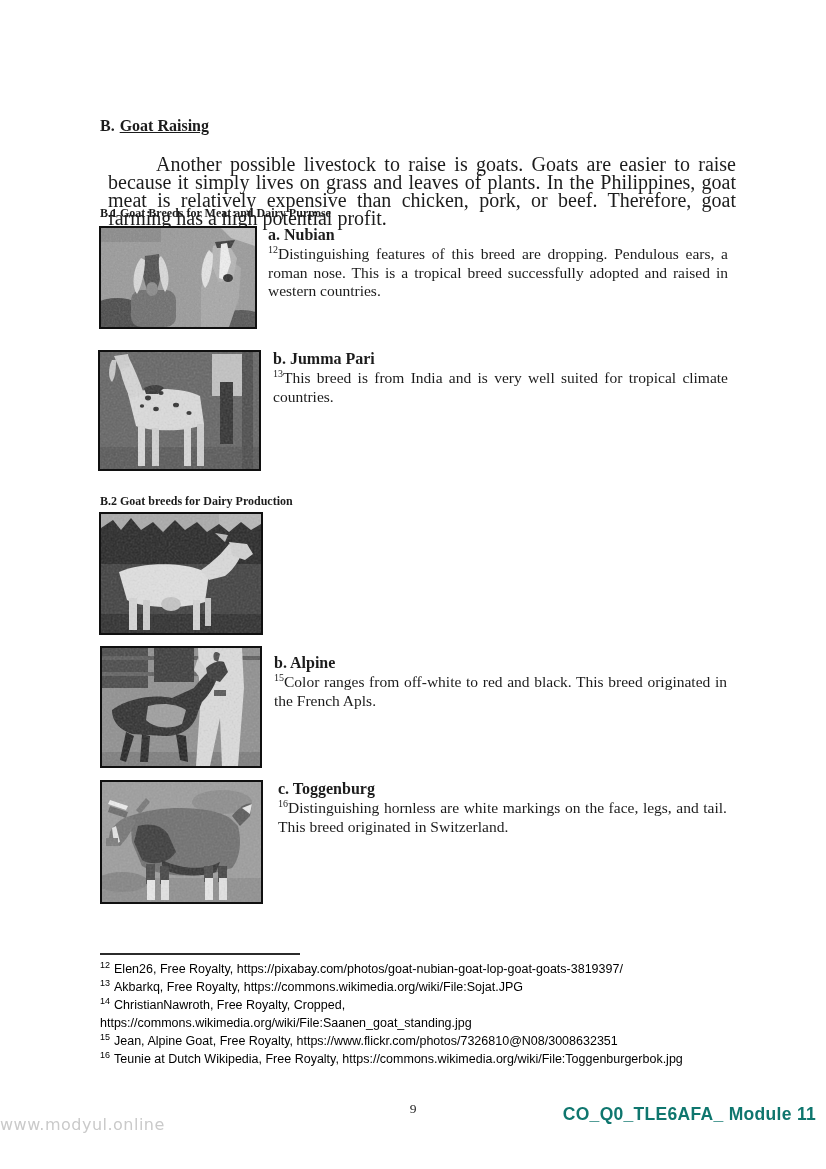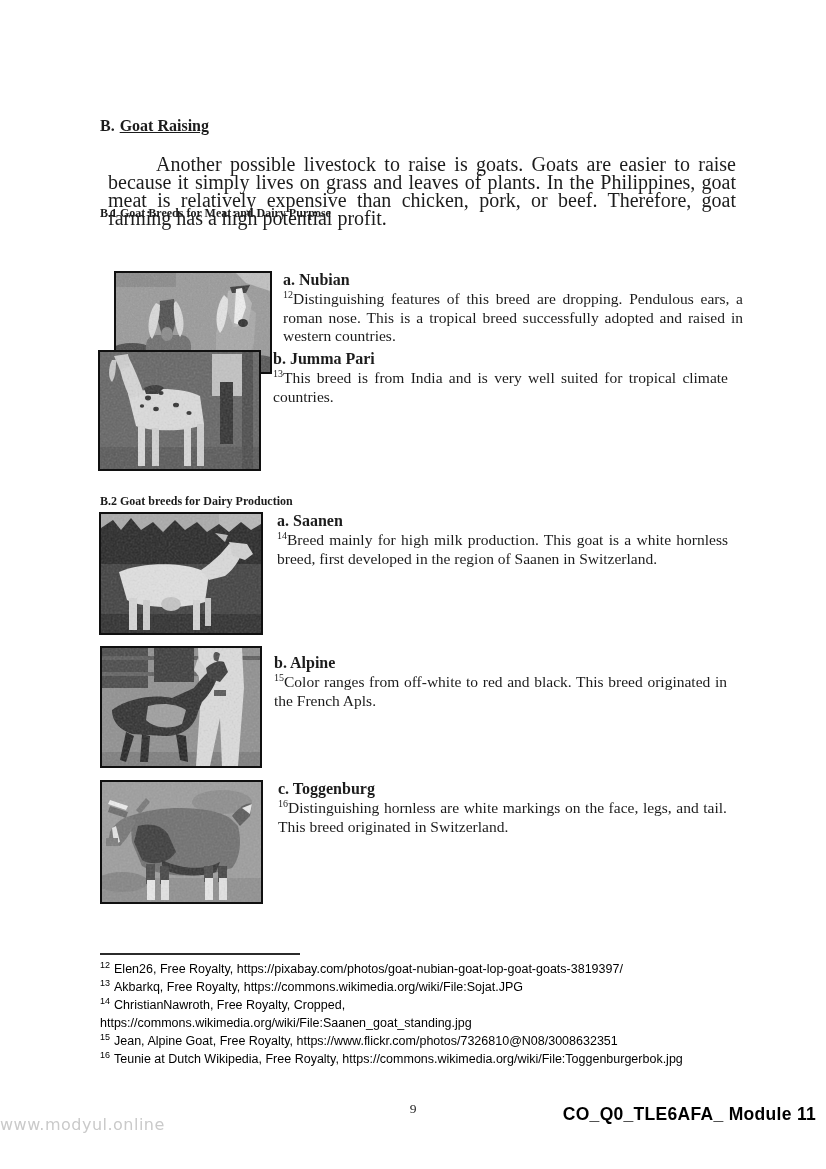--- a/index.html
+++ b/index.html
@@ -14,21 +14,21 @@
   .h-sub { position:absolute; font-size:12px; font-weight:bold; }
   #heading-b1 { left:100px; top:206px; }
   #heading-b2 { left:100px; top:494px; }
   
   .intro {
     position:absolute; left:108px; top:135px; width:628px;
     font-size:20px; line-height:18px; text-align:justify; text-indent:48px;
   }
   
   .breed { position:absolute; display:flex; align-items:flex-start; }
-  #blk-nubian { left:114px;  top:226px; width:629px;margin-top:45px; }
+  #blk-nubian { left:99px;  top:226px; width:629px; }
   #blk-jumma  { left:98px;  top:350px; width:630px; }
   #blk-saanen { left:99px;  top:512px; width:629px; }
   #blk-alpine { left:100px; top:646px; width:627px; }
   #blk-togg   { left:100px; top:780px; width:627px; }
   .photo { border:2px solid #101010; flex:0 0 auto; line-height:0; background:#8c8c8c; }
   #blk-nubian .photo { margin-right:11px; }
   #blk-jumma  .photo { margin-right:12px; }
   #blk-saanen .photo { margin-right:14px; }
   #blk-alpine .photo { margin-right:12px; }
   #blk-togg   .photo { margin-right:15px; }
@@ -47,21 +47,21 @@
   .fn-line sup:empty { margin-right:0; }
   
   .page-num { position:absolute; left:0; top:1101px; width:826px; text-align:center; font-size:13.5px; }
   .watermark {
     position:absolute; left:0; top:1115px; width:652px; text-align:left;
     font-family:"DejaVu Sans", sans-serif; font-size:16px; color:#cacaca; letter-spacing:0.5px;
   }
   .module-code {
     position:absolute; right:26px; top:1104px;
     font-family:"Liberation Sans", sans-serif; font-weight:bold; font-size:17.5px;
-    letter-spacing:0.3px; color:#000000;
+    letter-spacing:0.3px; color:#0f766e;
   }
   svg { display:block; }
 </style>
 </head>
 <body>
 
 <div class="page">
 
   <div class="h-main"><span class="prefix">B.</span><span class="uline">Goat Raising</span></div>
 
@@ -161,24 +161,20 @@
         <path d="M100,56 C112,48 122,38 128,30 L142,34 C140,44 134,54 124,62 L108,66 Z" fill="#dadada"></path>
         <path d="M128,28 L146,30 L152,40 L144,46 L132,42 Z" fill="#d2d2d2"></path>
         <path d="M124,28 L114,19 L127,21 Z" fill="#bbbbbb"></path>
         <rect x="92" y="86" width="7" height="30" fill="#d6d6d6"></rect>
         <rect x="104" y="84" width="6" height="28" fill="#c9c9c9"></rect>
         <rect x="28" y="84" width="8" height="32" fill="#d6d6d6"></rect>
         <rect x="42" y="86" width="7" height="30" fill="#cfcfcf"></rect>
         <ellipse cx="70" cy="90" rx="10" ry="7" fill="#c4c4c4"></ellipse>
         <rect width="160" height="119" filter="url(#n3)" opacity="0.22"></rect>
       </svg>
-    </div>
-    <div class="breed-text">
-      <div class="breed-label">a. Saanen</div>
-      <div class="breed-desc"><sup>14</sup><span>Breed mainly for high milk production. This goat is a white hornless breed, first developed in the region of Saanen in Switzerland.</span></div>
     </div>
   </div>
 
   <div class="breed" id="blk-alpine">
     <div class="photo">
       <svg width="158" height="118" viewBox="0 0 158 118" preserveAspectRatio="none">
         <defs>
             <filter id="n4">
               <feTurbulence type="fractalNoise" baseFrequency="0.5" numOctaves="3" seed="5"></feTurbulence>
               <feColorMatrix type="saturate" values="0"></feColorMatrix>

